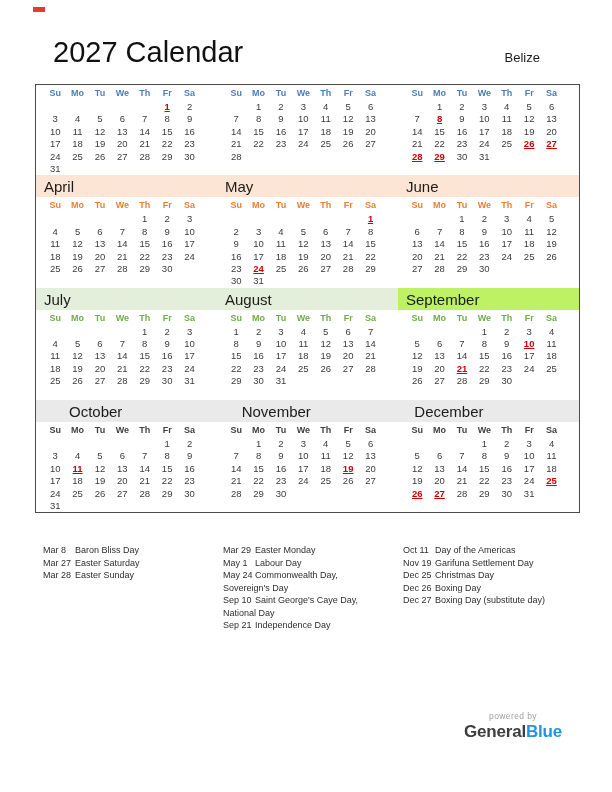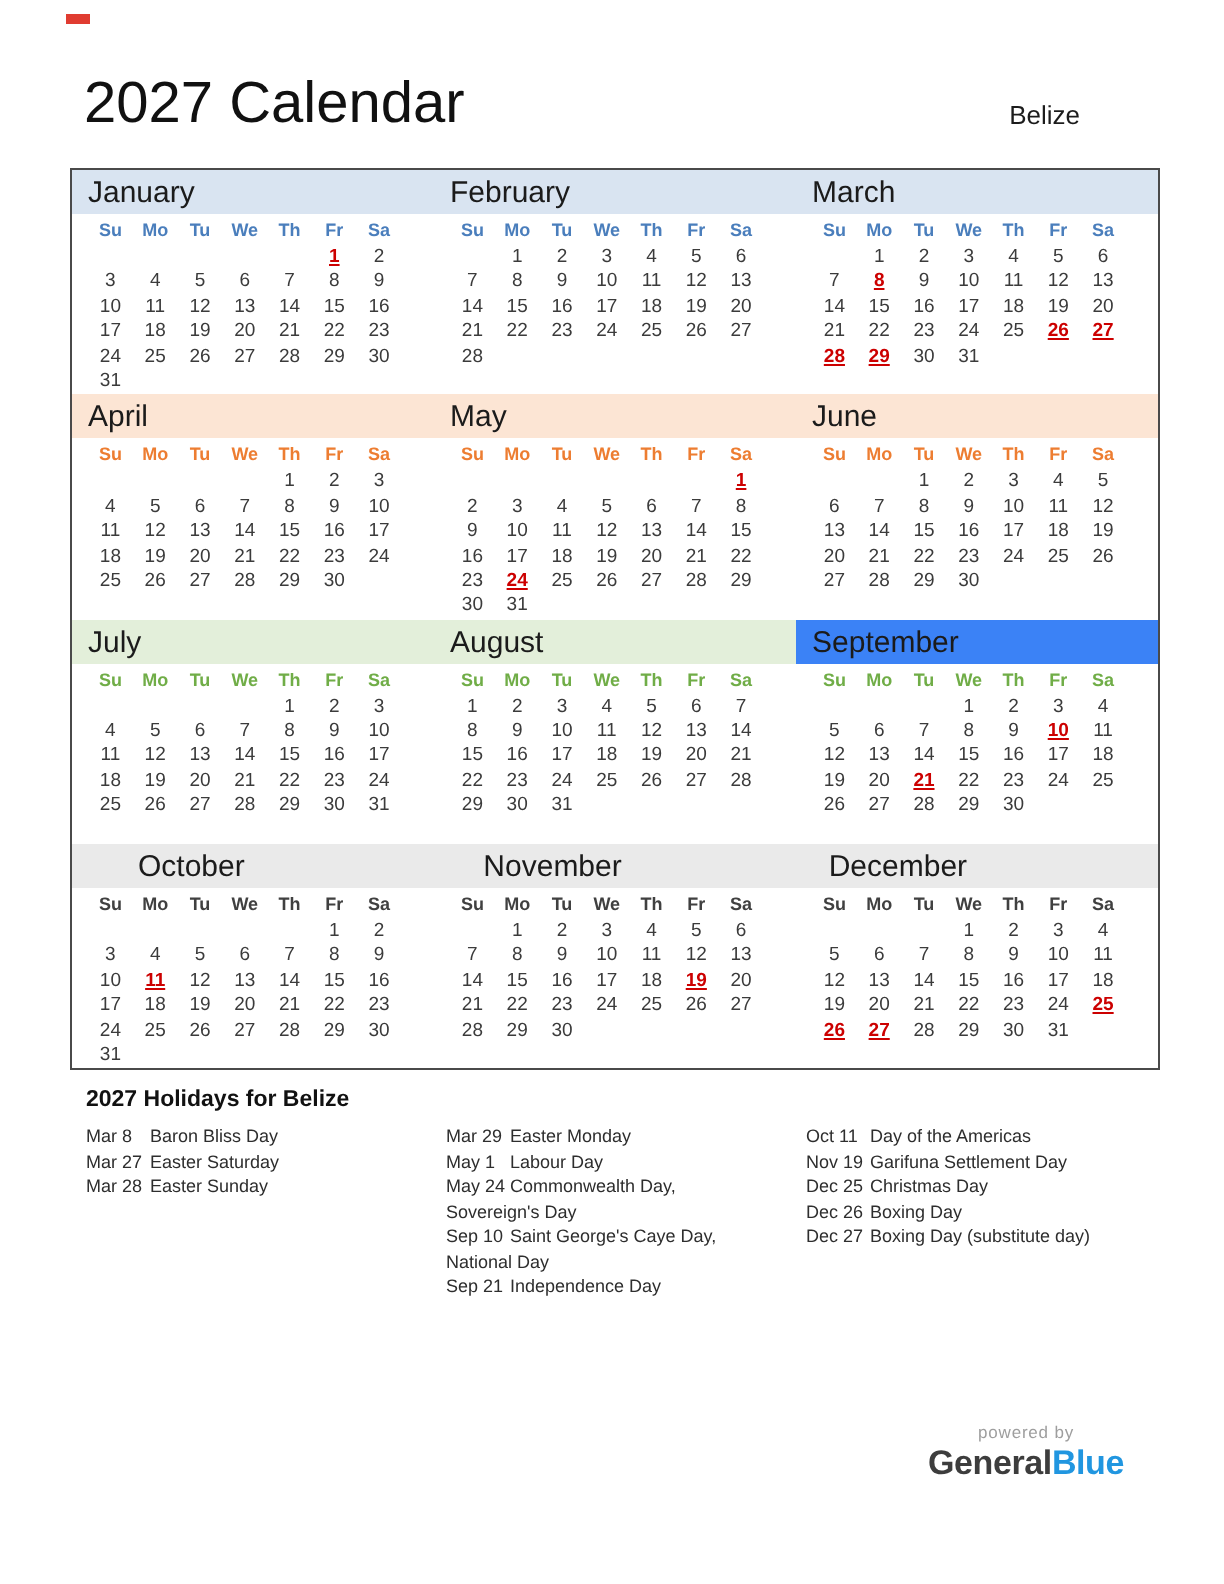--- a/index.html
+++ b/index.html
@@ -1,21 +1,21 @@
 <!DOCTYPE html>
 <html style="--holiday-color: #cc0000;"><head>
 <meta charset="utf-8">
 <style>
   html,body{margin:0;padding:0;}
   body{
     width:612px;height:792px;position:relative;background:#ffffff;
     font-family:"Liberation Sans", sans-serif;color:#222;overflow:hidden;
   }
   .corner-mark{position:absolute;left:33px;top:7px;width:12px;height:5px;}
-  .page-title{position:absolute;left:42px;top:36px;font-size:29px;color:#111;letter-spacing:0;}
+  .page-title{position:absolute;left:53px;top:36px;font-size:29px;color:#111;letter-spacing:0;}
   .region-label{position:absolute;right:72px;top:50px;font-size:13px;color:#1c1c1c;}
 
   .cal-table{
     position:absolute;left:35px;top:84px;width:543px;
     border:1px solid #4a4a4a;box-sizing:content-box;background:#fff;
   }
   .band-row{display:flex;}
   .band-cell{
     flex:1 1 0;height:22px;line-height:23px;padding-left:8px;
     font-size:15px;color:#1b1b1b;box-sizing:border-box;overflow:hidden;
@@ -48,25 +48,20 @@
 </head>
 <body>
 
 <div class="corner-mark" style="background: rgb(224, 60, 49);"></div>
 
 <div class="page-title">2027 Calendar</div>
 <div class="region-label">Belize</div>
 
 <div class="cal-table" id="calendar">
     <div class="quarter">
-      <div class="band-row">
-        <div class="band-cell" style="background: rgb(217, 228, 241);">January</div>
-        <div class="band-cell" style="background: rgb(217, 228, 241);">February</div>
-        <div class="band-cell" style="background: rgb(217, 228, 241);">March</div>
-      </div>
       <div class="bodies-row">
         <div class="month-body">
           <div class="dow-row">
             <div class="dow-cell" style="color: rgb(74, 126, 188);">Su</div>
             <div class="dow-cell" style="color: rgb(74, 126, 188);">Mo</div>
             <div class="dow-cell" style="color: rgb(74, 126, 188);">Tu</div>
             <div class="dow-cell" style="color: rgb(74, 126, 188);">We</div>
             <div class="dow-cell" style="color: rgb(74, 126, 188);">Th</div>
             <div class="dow-cell" style="color: rgb(74, 126, 188);">Fr</div>
             <div class="dow-cell" style="color: rgb(74, 126, 188);">Sa</div>
@@ -459,21 +454,21 @@
             <div class="day-cell"></div>
             <div class="day-cell"></div>
           </div>
         </div>
       </div>
     </div>
     <div class="quarter">
       <div class="band-row">
         <div class="band-cell" style="background: rgb(227, 239, 218);">July</div>
         <div class="band-cell" style="background: rgb(227, 239, 218);">August</div>
-        <div class="band-cell" style="background: #3b82f6;">September</div>
+        <div class="band-cell" style="background: #bef264;">September</div>
       </div>
       <div class="bodies-row">
         <div class="month-body">
           <div class="dow-row">
             <div class="dow-cell" style="color: rgb(112, 173, 71);">Su</div>
             <div class="dow-cell" style="color: rgb(112, 173, 71);">Mo</div>
             <div class="dow-cell" style="color: rgb(112, 173, 71);">Tu</div>
             <div class="dow-cell" style="color: rgb(112, 173, 71);">We</div>
             <div class="dow-cell" style="color: rgb(112, 173, 71);">Th</div>
             <div class="dow-cell" style="color: rgb(112, 173, 71);">Fr</div>
@@ -866,21 +861,20 @@
             <div class="day-cell"></div>
             <div class="day-cell"></div>
             <div class="day-cell"></div>
           </div>
         </div>
       </div>
     </div>
   </div>
 
 <div class="holidays">
-  <div class="holidays-title">2027 Holidays for Belize</div>
   <div class="hol-columns" id="holiday-columns">
       <div class="hol-col">
         <div class="hol-item"><span class="hol-date">Mar 8</span><span class="hol-name">Baron Bliss Day</span></div>
         <div class="hol-item"><span class="hol-date">Mar 27</span><span class="hol-name">Easter Saturday</span></div>
         <div class="hol-item"><span class="hol-date">Mar 28</span><span class="hol-name">Easter Sunday</span></div>
       </div>
       <div class="hol-col">
         <div class="hol-item"><span class="hol-date">Mar 29</span><span class="hol-name">Easter Monday</span></div>
         <div class="hol-item"><span class="hol-date">May 1</span><span class="hol-name">Labour Day</span></div>
         <div class="hol-item"><span class="hol-date">May 24</span><span class="hol-name">Commonwealth Day, Sovereign's Day</span></div>

